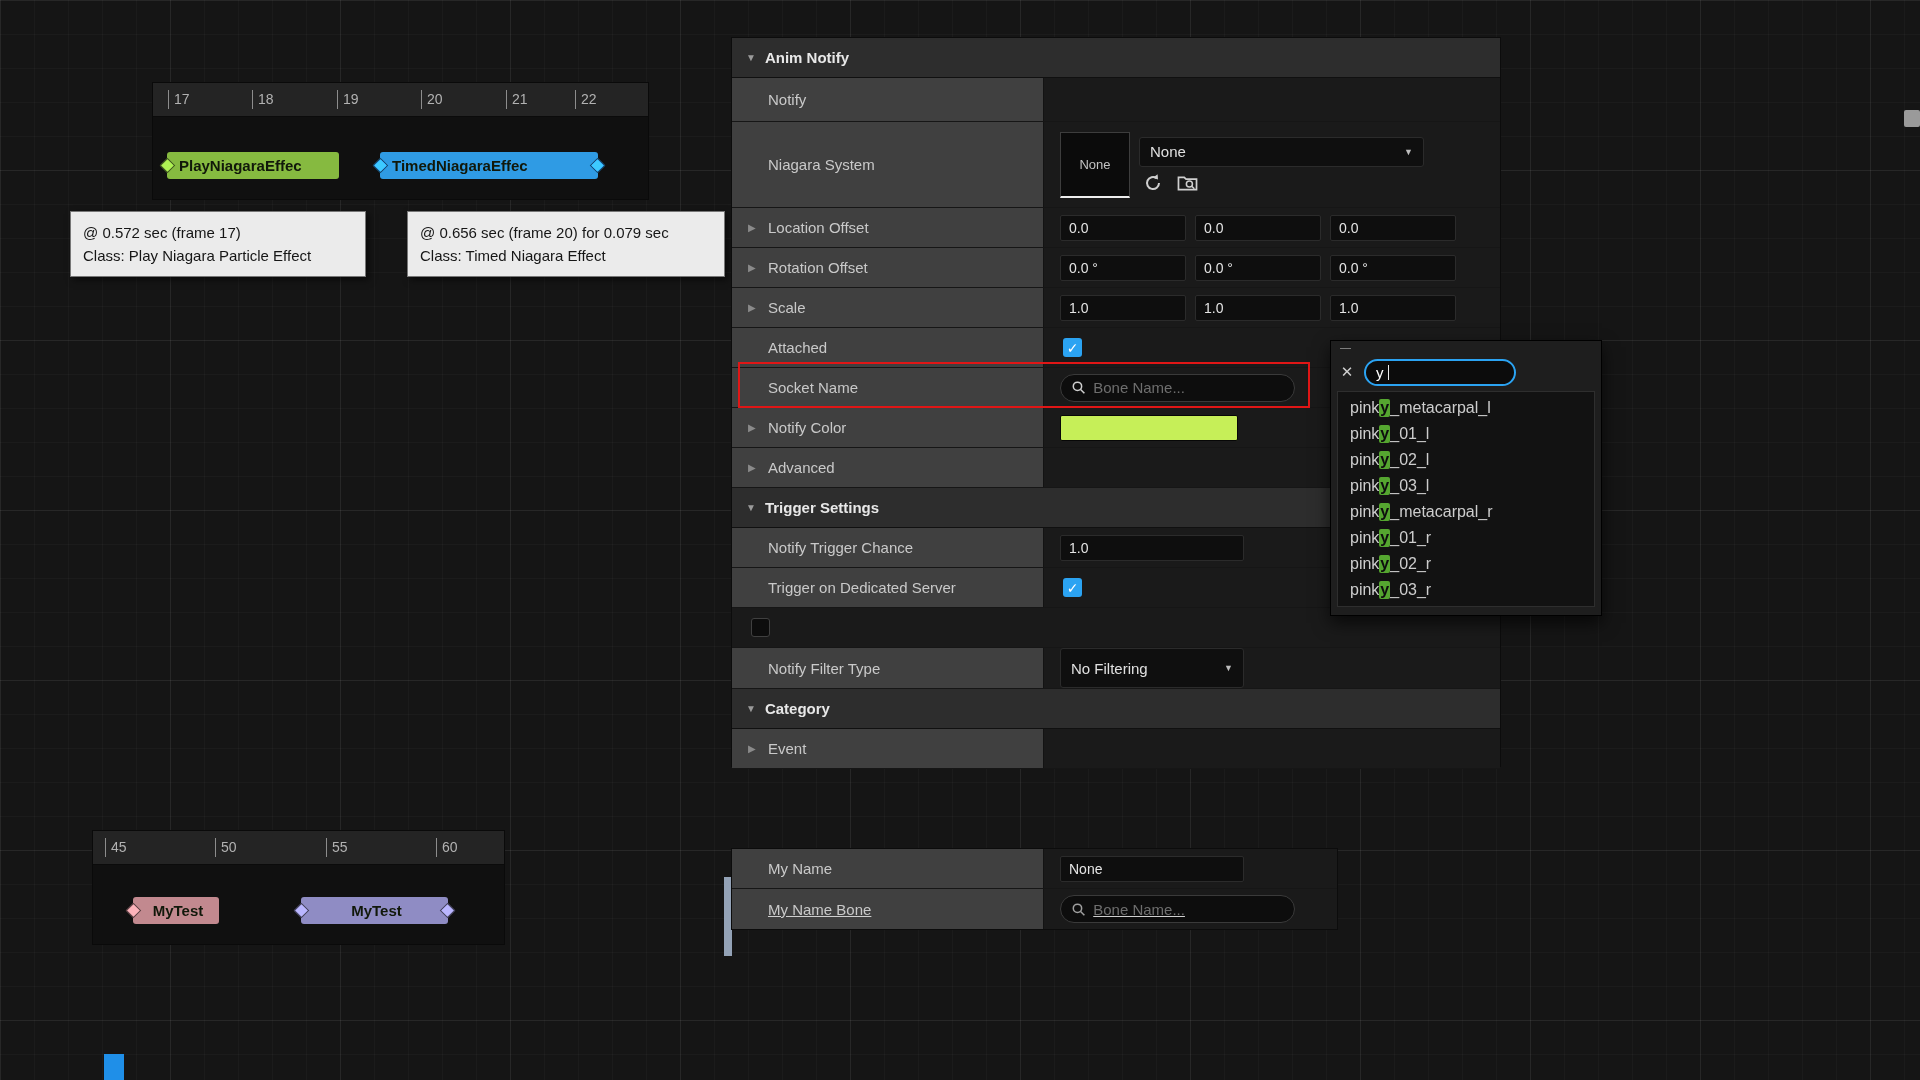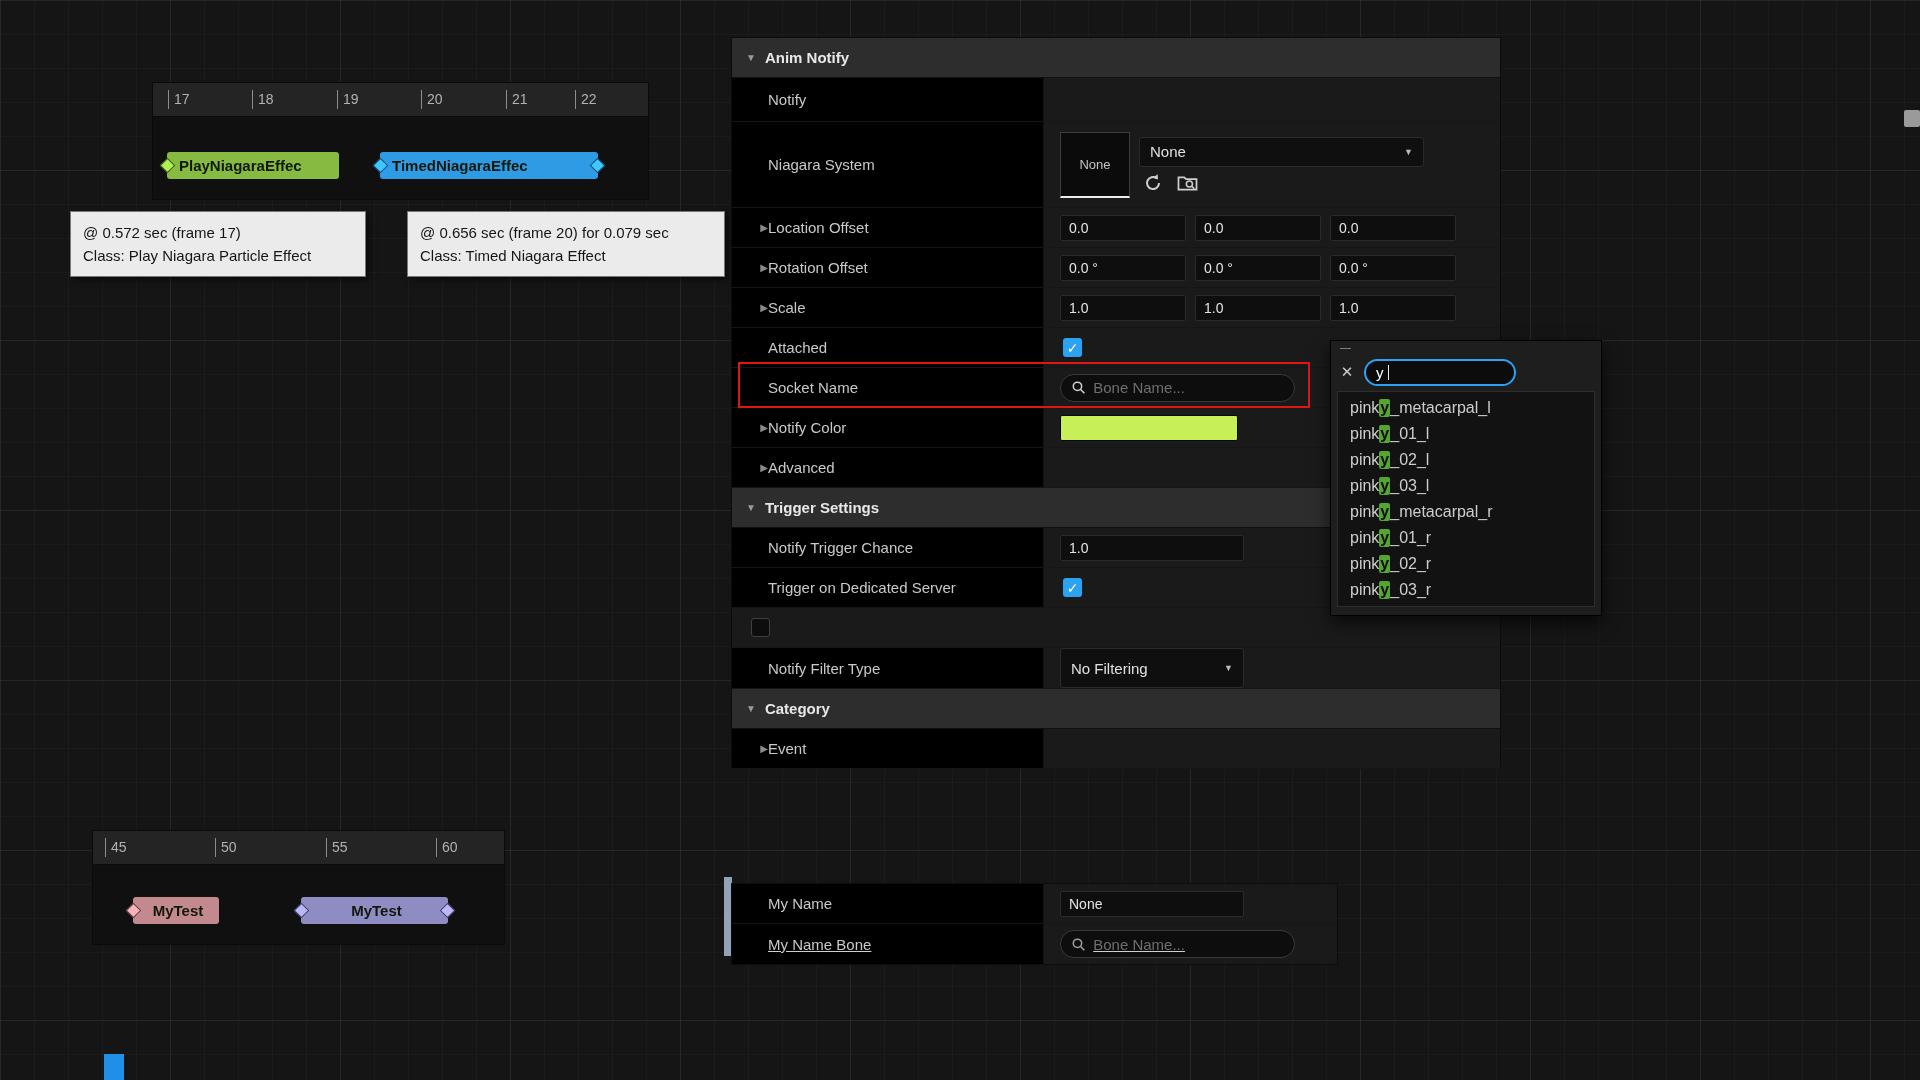--- a/index.html
+++ b/index.html
@@ -33,22 +33,22 @@
     padding:9px 12px;font-size:15px;color:#161616;line-height:23px;white-space:nowrap;}
 
   
   #details{position:absolute;left:731px;top:37px;width:770px;height:730px;background:#1d1d1d;
     border:1px solid #0c0c0c;display:flex;flex-direction:column;}
   .dheader{height:40px;flex:0 0 40px;background:#2d2d2d;display:flex;align-items:center;gap:9px;
     padding-left:14px;border-bottom:1px solid #101010;color:#e8e8e8;font-weight:700;font-size:15px;}
   .tri{color:#9a9a9a;font-size:10px;}
   .drow{display:flex;flex:0 0 40px;border-bottom:1px solid #161616;}
   .drow.h44{flex:0 0 44px;} .drow.h86{flex:0 0 86px;}
-  .dlabel{width:312px;display:flex;align-items:center;font-size:15px;color:#c9c9c9;background:#000000;
-    border-right:1px solid #131313;text-align:right;}
+  .dlabel{width:312px;display:flex;align-items:center;font-size:15px;color:#c9c9c9;background:#404040;
+    border-right:1px solid #131313;}
   .exp{width:20px;margin-left:16px;color:#8a8a8a;font-size:10px;flex:0 0 20px;}
   .noexp{width:20px;margin-left:16px;flex:0 0 20px;}
   .dvalue{flex:1;display:flex;align-items:center;padding-left:16px;gap:9px;background:#1a1a1a;position:relative;}
   .numbox{width:126px;height:26px;background:#0e0e0e;border:1px solid #2b2b2b;border-radius:2px;
     display:flex;align-items:center;padding:0 8px;font-size:14px;color:#e4e4e4;}
   .numbox.w184{width:184px;}
   .cb{width:19px;height:19px;border-radius:3px;margin-left:3px;display:flex;align-items:center;
     justify-content:center;font-size:14px;color:#fff;font-weight:700;}
   .cb.off{background:#0d0d0d;border:1px solid #404040;}
   .pill{height:28px;width:235px;border-radius:14px;background:#0d0d0d;border:1px solid #3a3a3a;
@@ -73,21 +73,21 @@
   #popup .clearx{color:#cfcfcf;font-size:15px;width:16px;text-align:center;}
   .spill{position:relative;flex:0 0 152px;height:27px;border-radius:14px;background:#0c0c0c;
     border:2px solid #3a9fe8;display:flex;align-items:center;padding:0 10px;}
   .spill input{background:transparent;border:none;outline:none;color:#fff;font-size:15px;width:100%;}
   .spill .caret{position:absolute;left:22px;top:4px;width:1px;height:15px;background:#ececec;}
   #popup .list{margin:3px 6px 0 6px;background:#121212;border:1px solid #2e2e2e;padding:3px 0;}
   #popup .item{height:26px;display:flex;align-items:center;padding-left:12px;font-size:16px;color:#cdcdcd;white-space:pre;}
   .hl{padding:0 1px;border-radius:2px;color:#0d0d0d;font-weight:600;}
 
   
-  #bottom-rows{position:absolute;left:731px;top:883px;width:607px;background:#1d1d1d;border:1px solid #0c0c0c;}
+  #bottom-rows{position:absolute;left:731px;top:848px;width:607px;background:#1d1d1d;border:1px solid #0c0c0c;}
   #bottom-rows .drow{height:40px;}
   #sel-strip{position:absolute;left:724px;top:877px;width:8px;height:79px;}
   #partial-notify{position:absolute;left:104px;top:1054px;width:20px;height:26px;}
   #scroll-thumb{position:absolute;left:1904px;top:110px;width:16px;height:17px;background:#9a9a9a;border-radius:2px;}
 </style>
 </head>
 <body>
 
 <div id="root">
 

